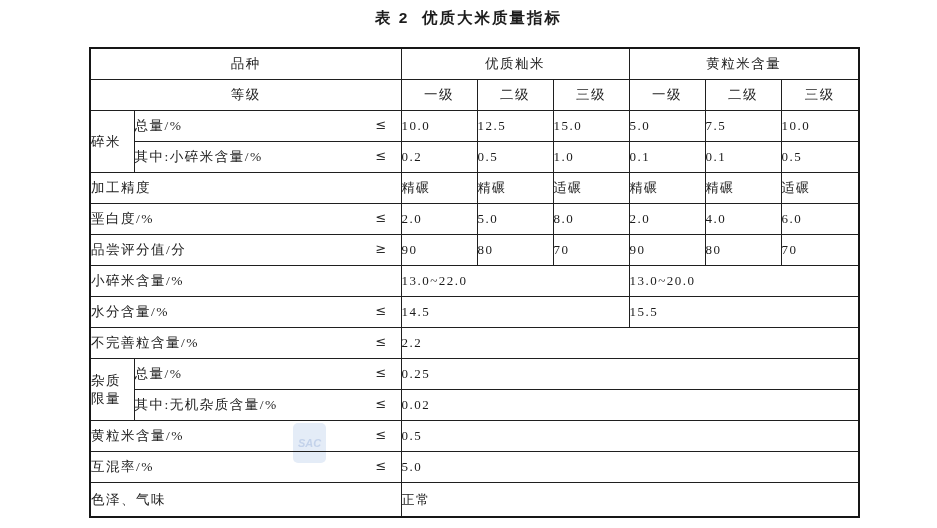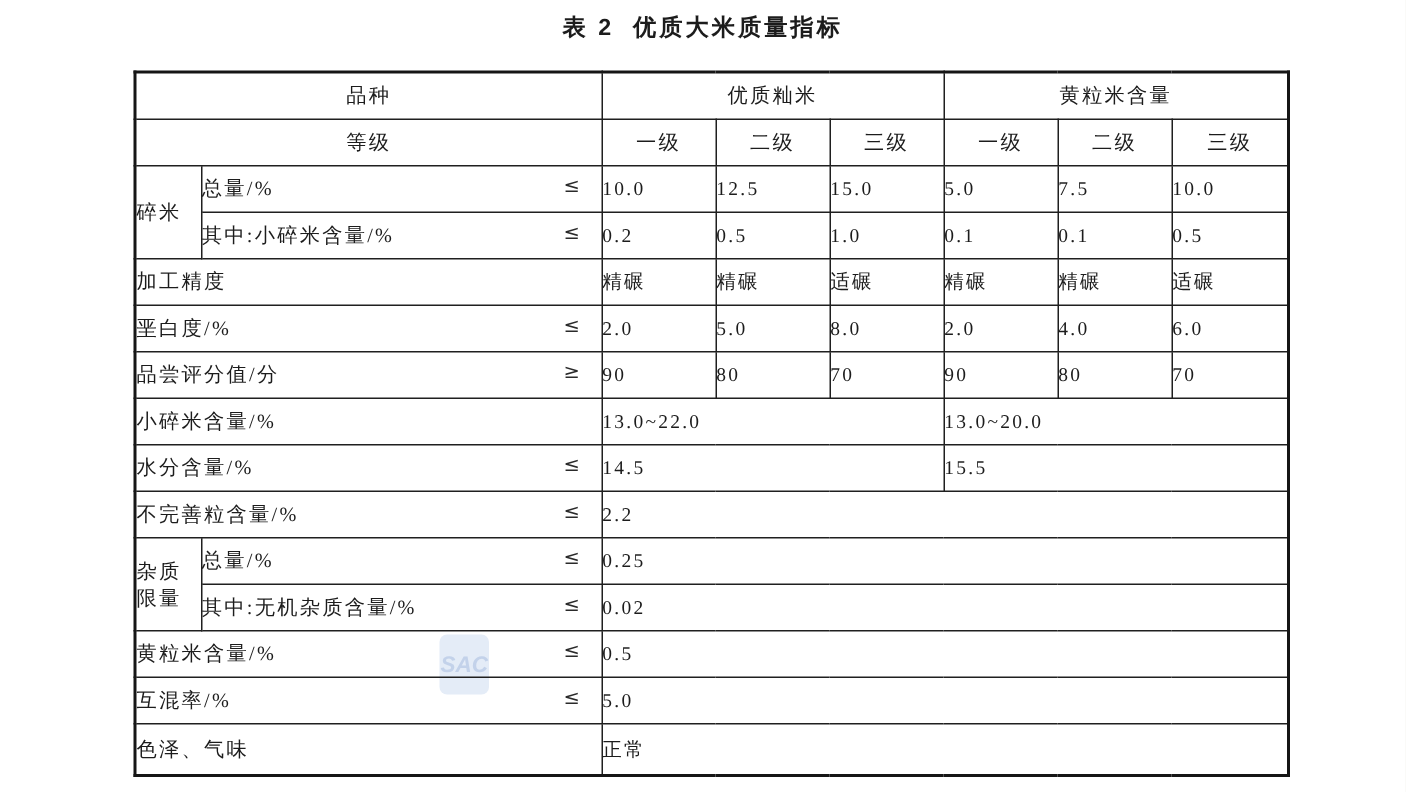--- a/index.html
+++ b/index.html
@@ -16,21 +16,21 @@
     text-align:center;
     font-family:"Liberation Sans","DejaVu Sans",sans-serif;
     font-weight:bold;font-size:15.5px;letter-spacing:2px;
     white-space:pre;
   }
   .watermark{
     position:absolute;left:293px;top:423px;width:33px;height:40px;
     border-radius:5px;
     display:flex;align-items:center;justify-content:center;
     font-family:"Liberation Sans","DejaVu Sans",sans-serif;
-    font-style:italic;font-weight:bold;font-size:15px;
+    font-style:italic;font-weight:bold;font-size:11px;
     z-index:0;
   }
   table.spec{
     position:absolute;left:89px;top:47px;
     width:769px;
     border-collapse:collapse;table-layout:fixed;
     z-index:1;background:transparent;
     font-size:13.5px;
   }
   table.spec td{

